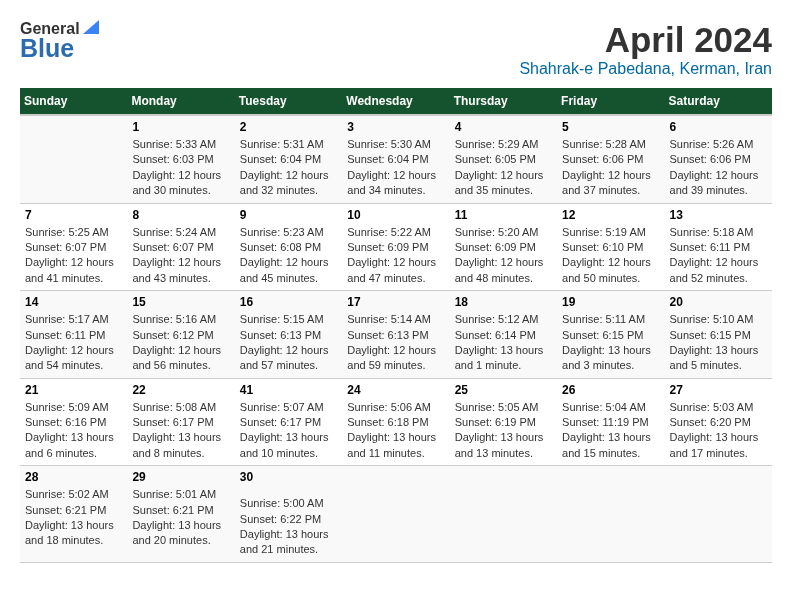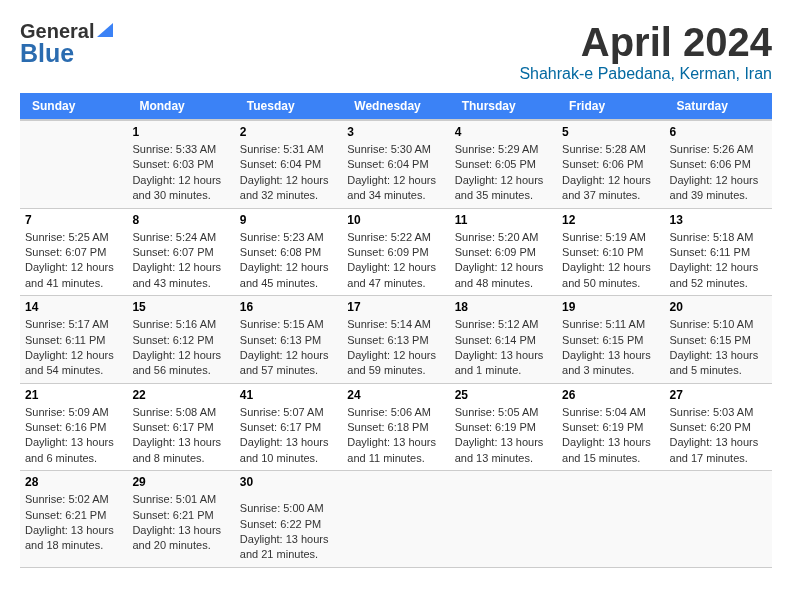--- a/index.html
+++ b/index.html
@@ -18,37 +18,37 @@
     }
     .logo {
       display: flex;
       flex-direction: column;
       align-items: flex-start;
     }
     .title-area {
       text-align: right;
     }
     .month-title {
-      font-size: 40px;
+      font-size: 35px;
       font-weight: bold;
       color: #333;
     }
     .location-title {
       font-size: 16px;
       color: #0369a1;
     }
     table {
       width: 100%;
       border-collapse: collapse;
       font-size: 11px;
     }
     thead tr th {
-      background-color: #3b82f6;
+      background-color: #14532d;
       color: #fff;
-      padding: 6px 12px;
+      padding: 6px 4px;
       text-align: left;
       font-size: 12px;
       font-weight: bold;
     }
     tbody tr {
       border-bottom: 1px solid #ccc;
     }
     tbody tr:nth-child(odd) {
       background-color: #f9f9f9;
     }
@@ -73,21 +73,21 @@
     .row-divider {
       border-top: 2px solid #ccc;
     }
   </style>
 </head>
 <body>
 
 <div class="header-area">
   <div class="logo">
     <div style="display:flex;align-items:center;">
-      <span style="font-size:20px;font-weight:bold;color:#333;">General</span>
+      <span style="font-size:16px;font-weight:bold;color:#333;">General</span>
       <span style="display:inline-block;margin-left:3px;margin-top:-4px;">
         <svg width="16" height="18" viewBox="0 0 16 18">
             <polygon points="0,18 16,18 16,4" fill="#3b82f6"></polygon>
           </svg>
       </span>
     </div>
     <span style="font-size:25px;font-weight:bold;color:#2b6cb0;margin-top:-4px;">Blue</span>
   </div>
   <div class="title-area">
     <div class="month-title">April 2024</div>
@@ -287,21 +287,21 @@
         <td>
           <div class="day-number">25</div>
           <div class="day-info" style="white-space: pre-line;">Sunrise: 5:05 AM
 Sunset: 6:19 PM
 Daylight: 13 hours
 and 13 minutes.</div>
         </td>
         <td>
           <div class="day-number">26</div>
           <div class="day-info" style="white-space: pre-line;">Sunrise: 5:04 AM
-Sunset: 6:19 PM
+Sunset: 11:19 PM
 Daylight: 13 hours
 and 15 minutes.</div>
         </td>
         <td>
           <div class="day-number">27</div>
           <div class="day-info" style="white-space: pre-line;">Sunrise: 5:03 AM
 Sunset: 6:20 PM
 Daylight: 13 hours
 and 17 minutes.</div>
         </td>

